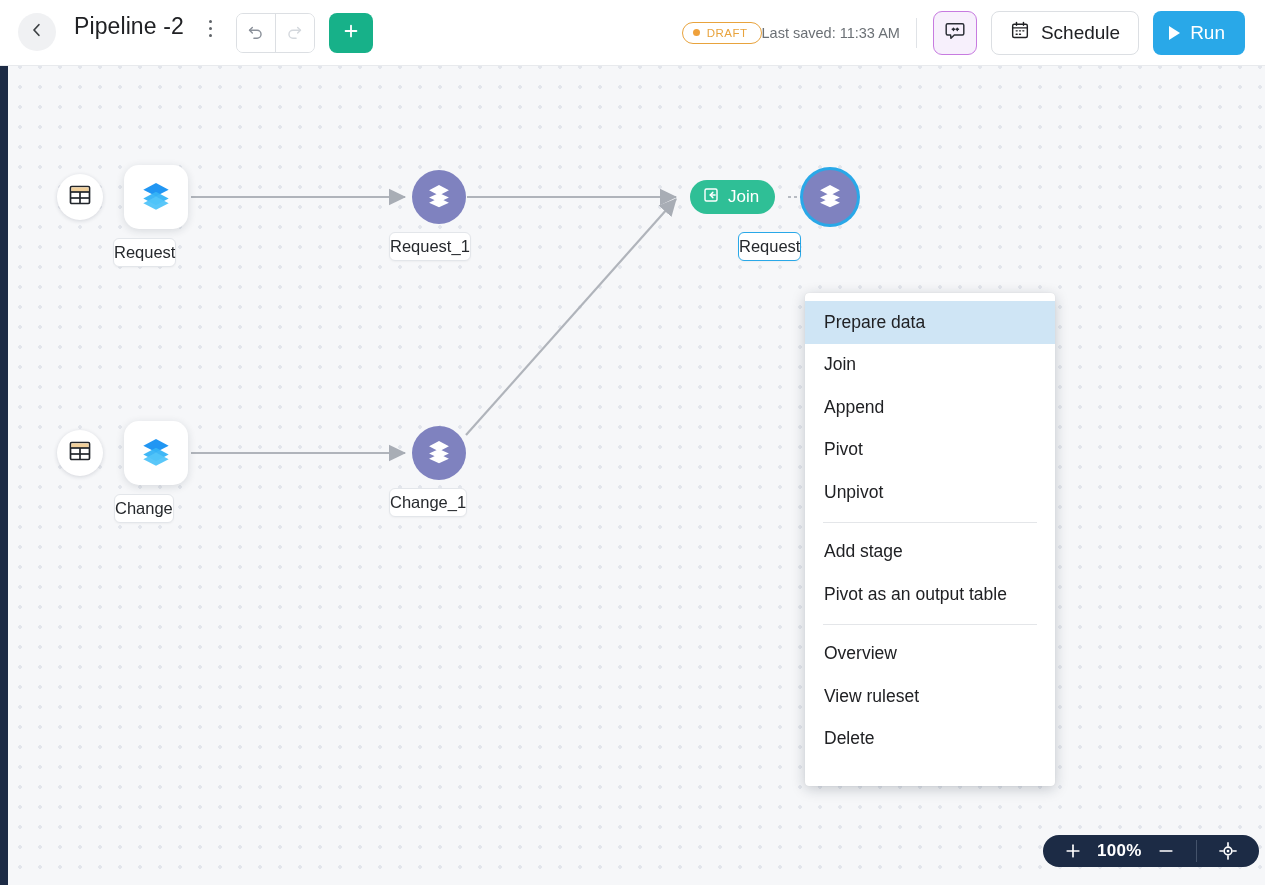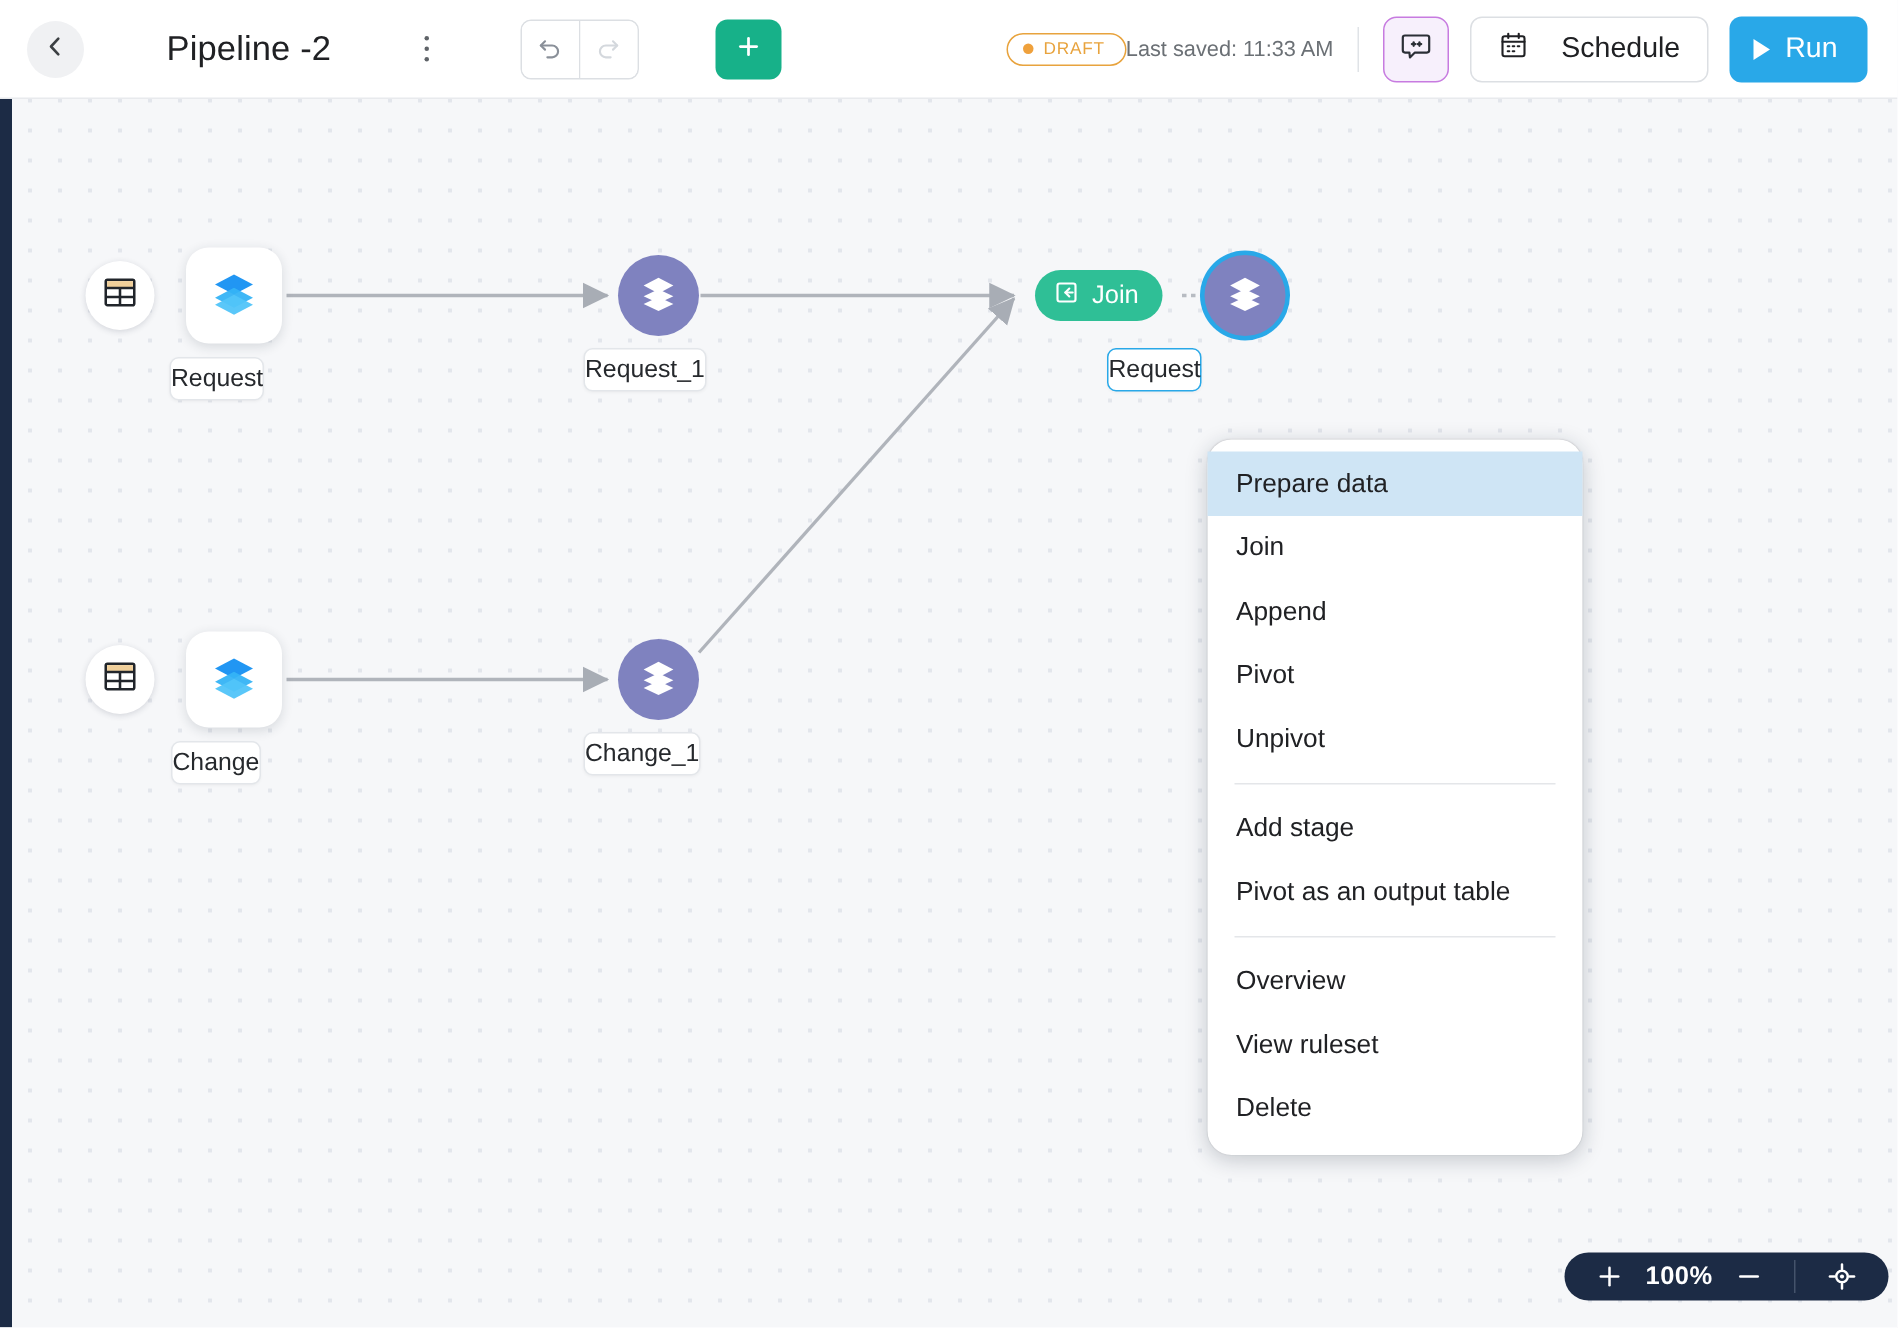--- a/index.html
+++ b/index.html
@@ -14,21 +14,21 @@
   #app { position: relative; width: 1265px; height: 885px; overflow: hidden; }
 
   
   .header {
     position: absolute; top: 0; left: 0; width: 1265px; height: 66px;
     background: #ffffff;
     display: flex; align-items: center;
     border-bottom: 1px solid #e8eaed;
     z-index: 30;
   }
-  .hdr-left { display: flex; align-items: center; padding-left: 18px; gap: 37px; }
+  .hdr-left { display: flex; align-items: flex-start; padding-left: 18px; }
   .hdr-right { display: flex; align-items: center; margin-left: auto; padding-right: 20px; }
 
   .back-btn {
     width: 38px; height: 38px; border-radius: 50%;
     background: #f0f1f3; border: none;
     display: flex; align-items: center; justify-content: center;
     cursor: pointer; color: #3c4043;
   }
   .page-title {
     font-size: 23px; color: #202124; margin-left: 18px;
@@ -71,21 +71,21 @@
   .vsep { width: 1px; height: 30px; background: #e0e3e7; margin: 0 16px; }
 
   .chat-btn {
     width: 44px; height: 44px; border-radius: 9px;
     background: #f7f0fc; border: 1.5px solid #c77be0;
     display: flex; align-items: center; justify-content: center; cursor: pointer;
   }
   .schedule-btn {
     margin-left: 14px; height: 44px; padding: 0 18px;
     border: 1px solid #dcdfe3; border-radius: 8px; background: #fff;
-    display: flex; align-items: center; gap: 22px; cursor: pointer;
+    display: flex; align-items: center; gap: 11px; cursor: pointer;
     font-size: 19px; color: #202124;
   }
   .run-btn {
     margin-left: 14px; height: 44px; padding: 0 20px 0 16px;
     border: none; border-radius: 8px; background: #29a8e8;
     display: flex; align-items: center; gap: 10px; cursor: pointer;
     font-size: 19px; color: #fff;
   }
   .play-tri {
     width: 0; height: 0; border-left: 11px solid #fff;
@@ -133,23 +133,23 @@
 
   .join-pill {
     position: absolute; height: 34px; border-radius: 17px; background: #2fbf96;
     display: flex; align-items: center; gap: 8px; padding: 0 16px 0 12px;
     color: #fff; font-size: 17px;
   }
 
   
   .ctx-menu {
     position: absolute; left: 805px; top: 227px; width: 250px;
-    background: #fff; border-radius: 16px;
+    background: #fff; border-radius: 4px;
     box-shadow: 0 3px 14px rgba(20,30,50,.22), 0 0 1px rgba(0,0,0,.12);
-    padding: 8px 0 10px 0; z-index: 25;
+    padding: 8px 0 26px 0; z-index: 25;
   }
   .ctx-item {
     height: 42.5px; display: flex; align-items: center;
     padding: 0 0 0 19px; font-size: 17.5px; color: #202124; cursor: pointer;
   }
   .ctx-item.active { background: #cfe5f5; }
   .ctx-sep { height: 1px; background: #e4e6e9; margin: 8px 18px 8px 18px; }
 
   
   .zoom-ctl {

